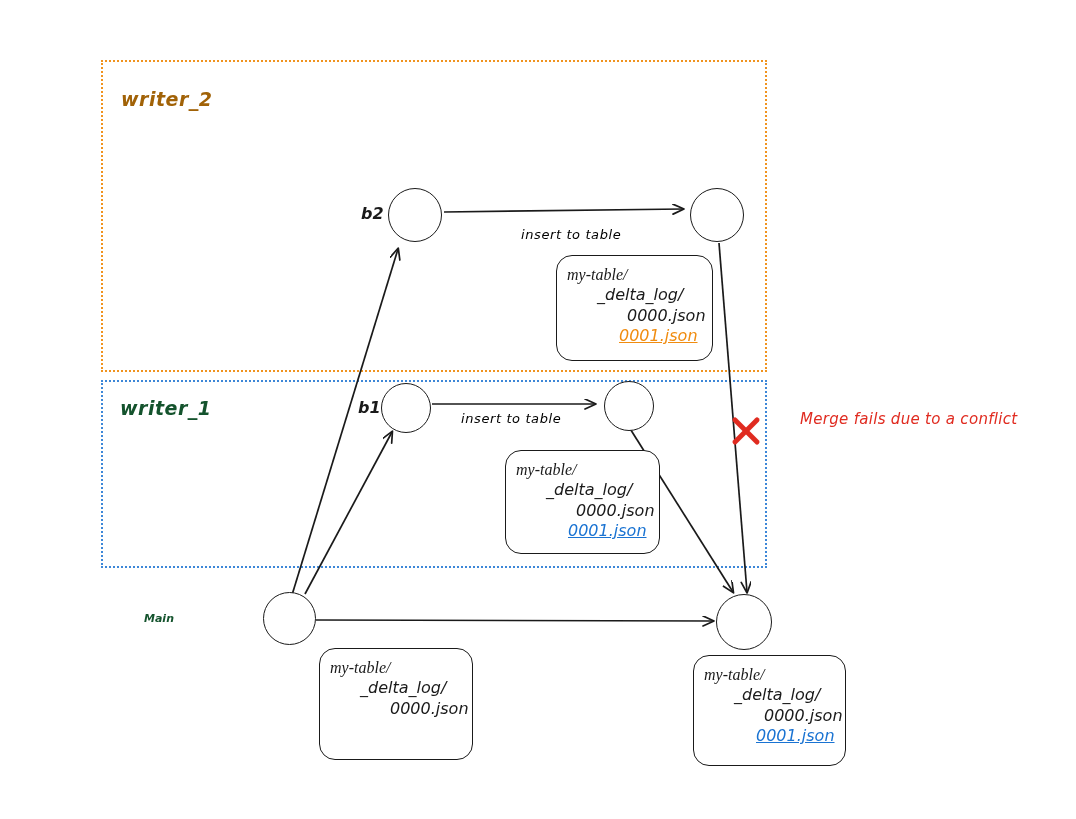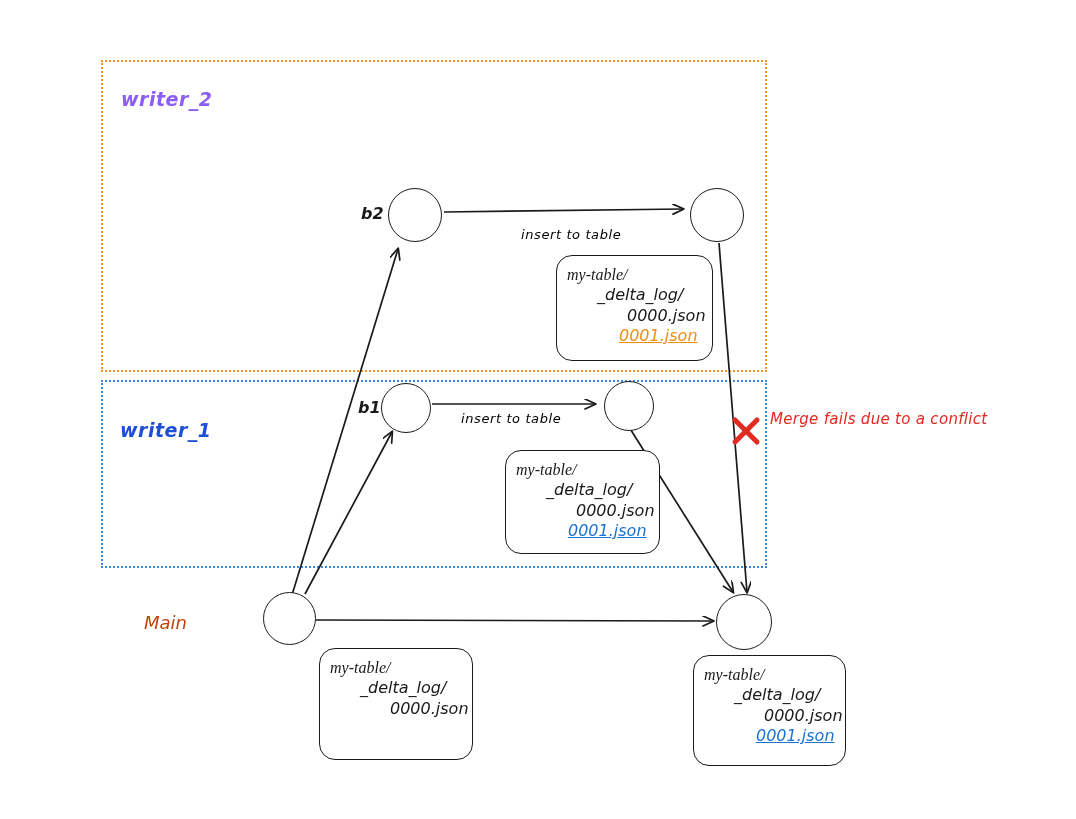--- a/index.html
+++ b/index.html
@@ -30,33 +30,34 @@
     white-space: pre;
     font-family: "DejaVu Sans", sans-serif;
   }
   
   .writer-label {
     font-size: 19px;
     font-weight: 600;
     letter-spacing: 0.5px;
     font-style: italic;
   }
-  .writer2-label { color: #8b5cf6; }
-  .writer1-label { color: #1d4ed8; margin-top: 22px; }
+  .writer2-label { color: #a16207; }
+  .writer1-label { color: #14532d; }
   .node-label {
     font-size: 16px;
     font-weight: 700;
     color: #1a1a1a;
     font-style: italic;
     text-align: right;
   }
   .main-label {
-    font-size: 18px;
-    color: #c2410c;
+    font-size: 11px;
+    color: #14532d;
     font-style: italic;
+    font-weight: bold;
   }
   .edge-label {
     font-size: 13px;
     color: #000000;
     font-style: italic;
     letter-spacing: 0.6px;
   }
   .conflict-label {
     font-size: 15px;
     color: #e02b20;
@@ -149,21 +150,21 @@
   <div class="label node-label" style="left:361px; top:204px;">b2</div>
 
   <div class="label node-label" style="left:358px; top:398px;">b1</div>
 
   <div class="label main-label" style="left:144px; top:612px;">Main</div>
 
   <div class="label edge-label" style="left:521px; top:227px;">insert to table</div>
 
   <div class="label edge-label" style="left:461px; top:411px;">insert to table</div>
 
-  <div class="label conflict-label" style="left:770px; top:410px;">Merge fails due to a conflict</div>
+  <div class="label conflict-label" style="left:800px; top:410px;">Merge fails due to a conflict</div>
 
   <div class="pathbox" style="left:556px; top:255px; width:157px; height:106px;">
     <div class="lines">
       <span class="pl pl-1">my-table/</span>
       <span class="pl pl-2">_delta_log/</span>
       <span class="pl pl-3">0000.json</span>
       <span class="pl pl-4 json-orange">0001.json</span>
     </div>
   </div>
 

